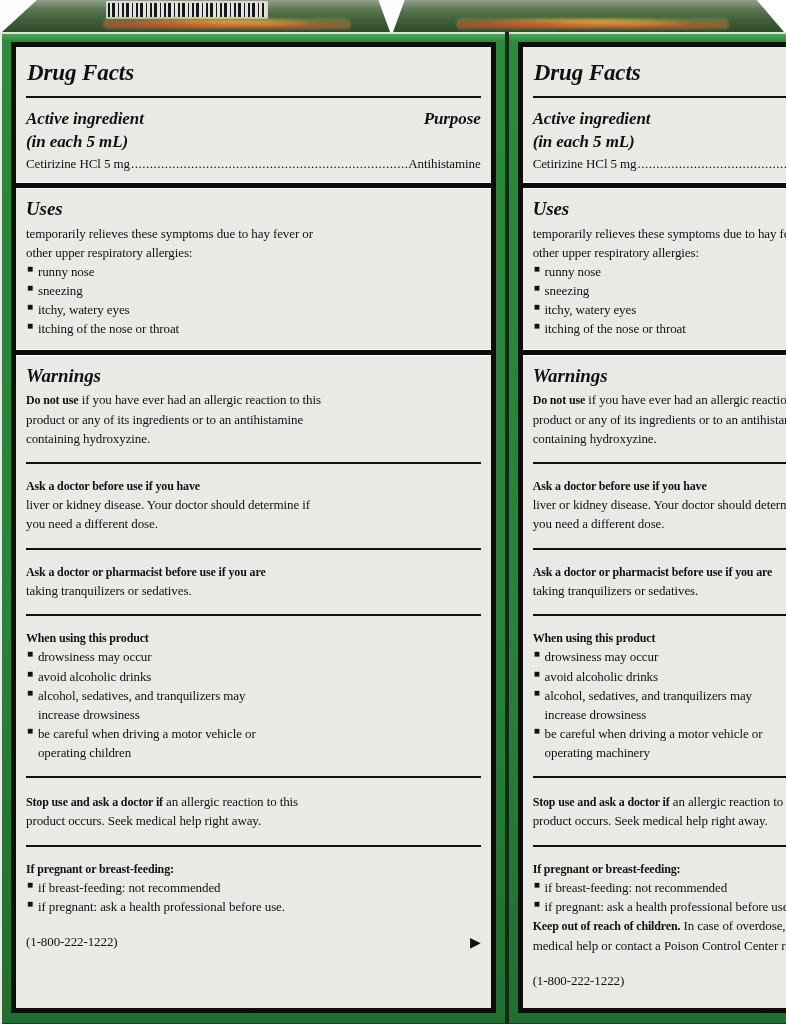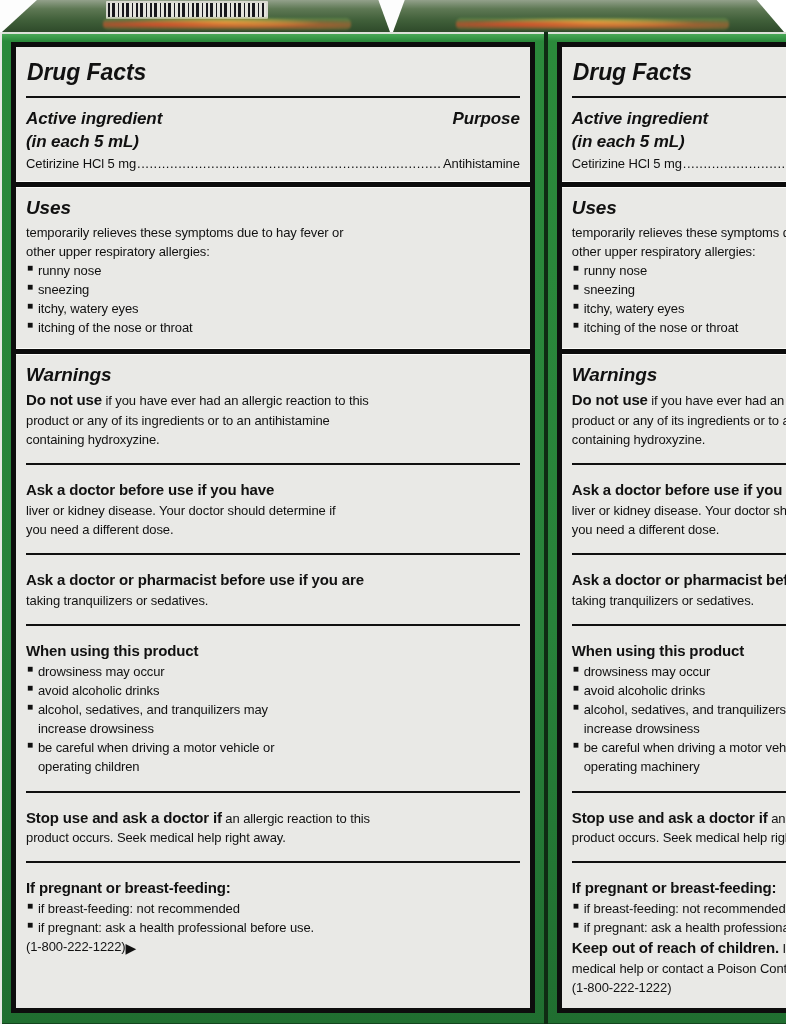--- a/index.html
+++ b/index.html
@@ -2,21 +2,21 @@
 <html style="--green-border: #2b8a3b; --seam: #0f2b13; --panel-bg: #e9e9e6; --frame-black: #0d0d0d;"><head>
 <meta charset="utf-8">
 <style>
   html, body { margin: 0; padding: 0; }
   body {
     width: 786px; height: 1024px; overflow: hidden;
     background: #ffffff;
     font-family: "Liberation Sans", "DejaVu Sans", sans-serif;
     color: #111;
   }
-  .stage { position: relative; width: 720px; height: 1024px; }
+  .stage { position: relative; width: 720px; height: 1024px; font-family: Liberation Serif, serif; }
 
   
   .box-tops { position: relative; height: 32px; background: #fdfdfd; }
   .box-top {
     position: absolute; top: 0; bottom: 0;
     background: linear-gradient(180deg, #93a18b 0%, #5e7854 28%, #41603a 62%, #2e4a2a 100%);
   }
   .box-top.left  { left: 2px;  width: 388px; clip-path: polygon(9% 0, 97% 0, 100% 100%, 0 100%); }
   .box-top.right { left: 393px; width: 391px; clip-path: polygon(3% 0, 93% 0, 100% 100%, 0 100%); }
   .barcode {
@@ -66,26 +66,26 @@
   .rule { height: 2px; background: #101010; margin: 14px 0; }
   .title-rule { margin: 11px 0 10px; }
 
   .df-title { margin: 5px 0 0 1px; font-style: italic; font-weight: 700; font-size: 23px; line-height: 1.1; }
   .ai-head { display: flex; justify-content: space-between; align-items: flex-start;
              font-style: italic; font-weight: 700; font-size: 17px; line-height: 1.32; }
   .ai-row { display: flex; align-items: flex-end; margin-top: 3px; font-size: 13px; }
   .dots { flex: 1; overflow: hidden; white-space: nowrap; margin: 0 1px; letter-spacing: 0.5px; }
 
   .sec-head { margin: 0 0 3px; font-style: italic; font-weight: 700; font-size: 19px; line-height: 1.25; }
-  .subhead { font-weight: 700; font-size: 15px; line-height: 1.45; letter-spacing: -0.15px; }
+  .subhead { font-weight: 700; font-size: 12px; line-height: 1.45; letter-spacing: -0.15px; }
   .para { margin: 0; font-size: 13px; line-height: 1.47; white-space: pre-line; }
   .bullet { display: flex; font-size: 13px; line-height: 1.47; }
   .sq { font-size: 10px; margin: 0 5px 0 1px; }
   .bullet-text { flex: 1; white-space: pre-line; }
-  .phone-row { display: flex; justify-content: flex-start; align-items: flex-end; margin-top: 0; }
+  .phone-row { display: flex; justify-content: space-between; align-items: flex-end; margin-top: 16px; }
   .arrow { font-size: 14px; line-height: 1; margin-bottom: 1px; }
 </style>
 </head>
 <body>
 
 <div class="stage">
 
   <div class="box-tops">
     <div class="box-top left">
       <div class="barcode"></div>

